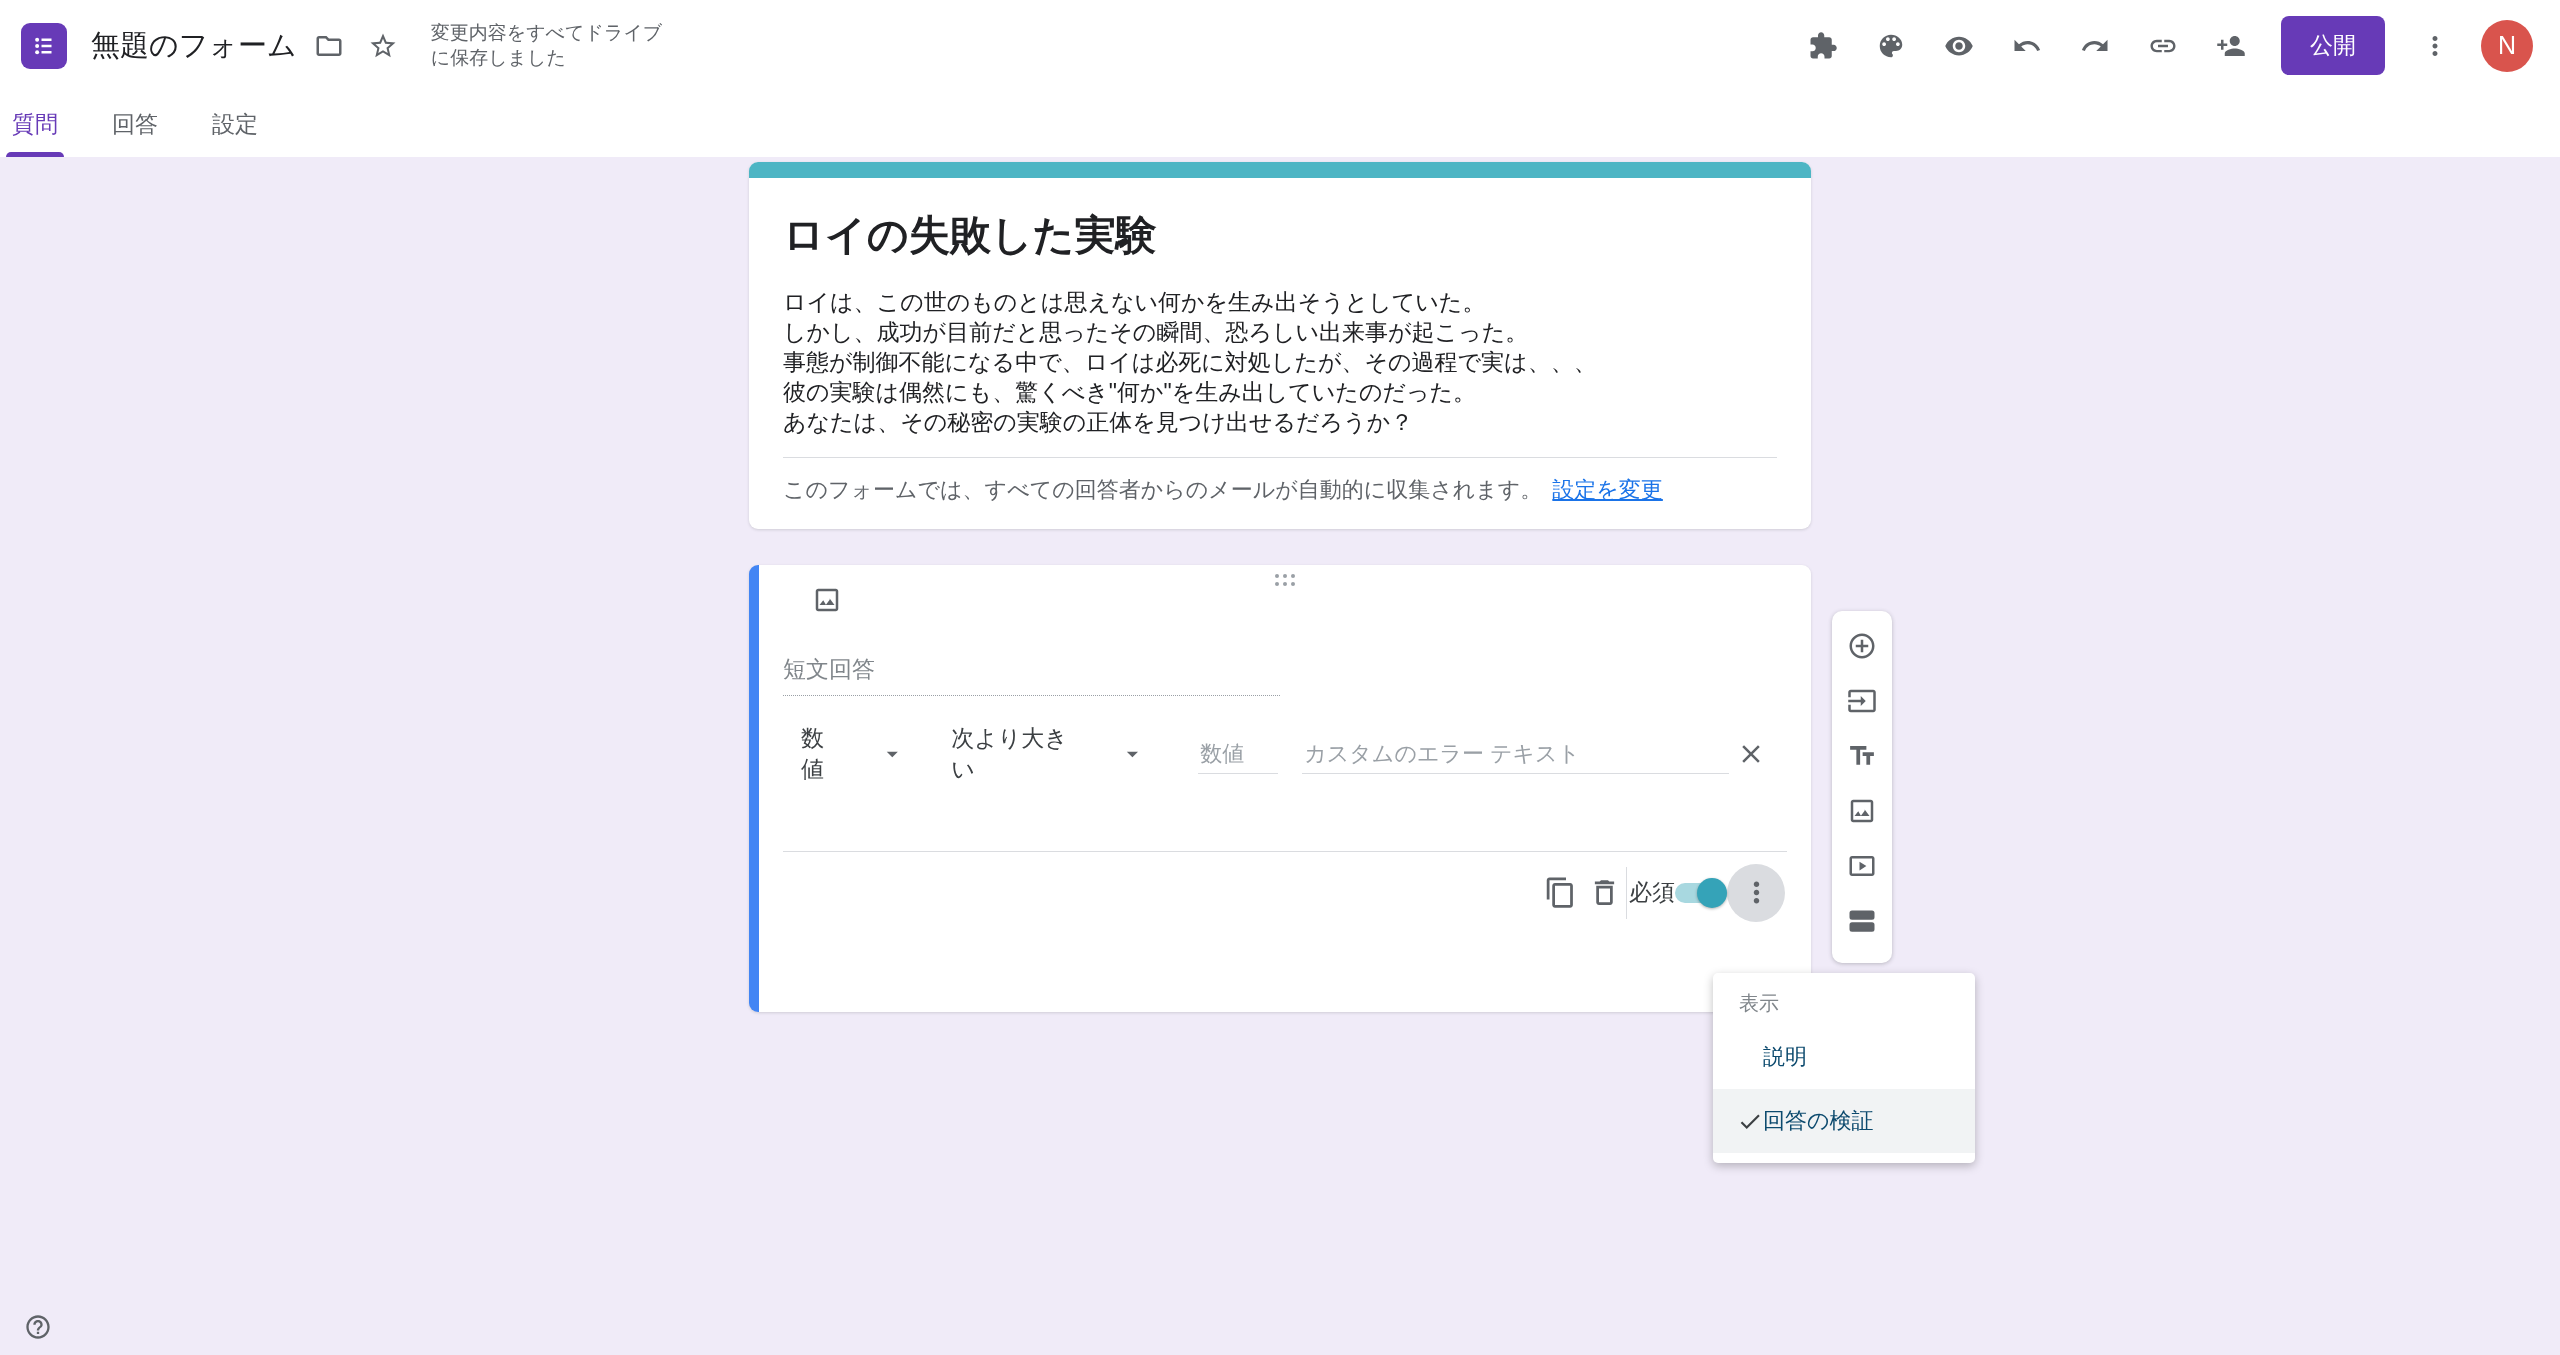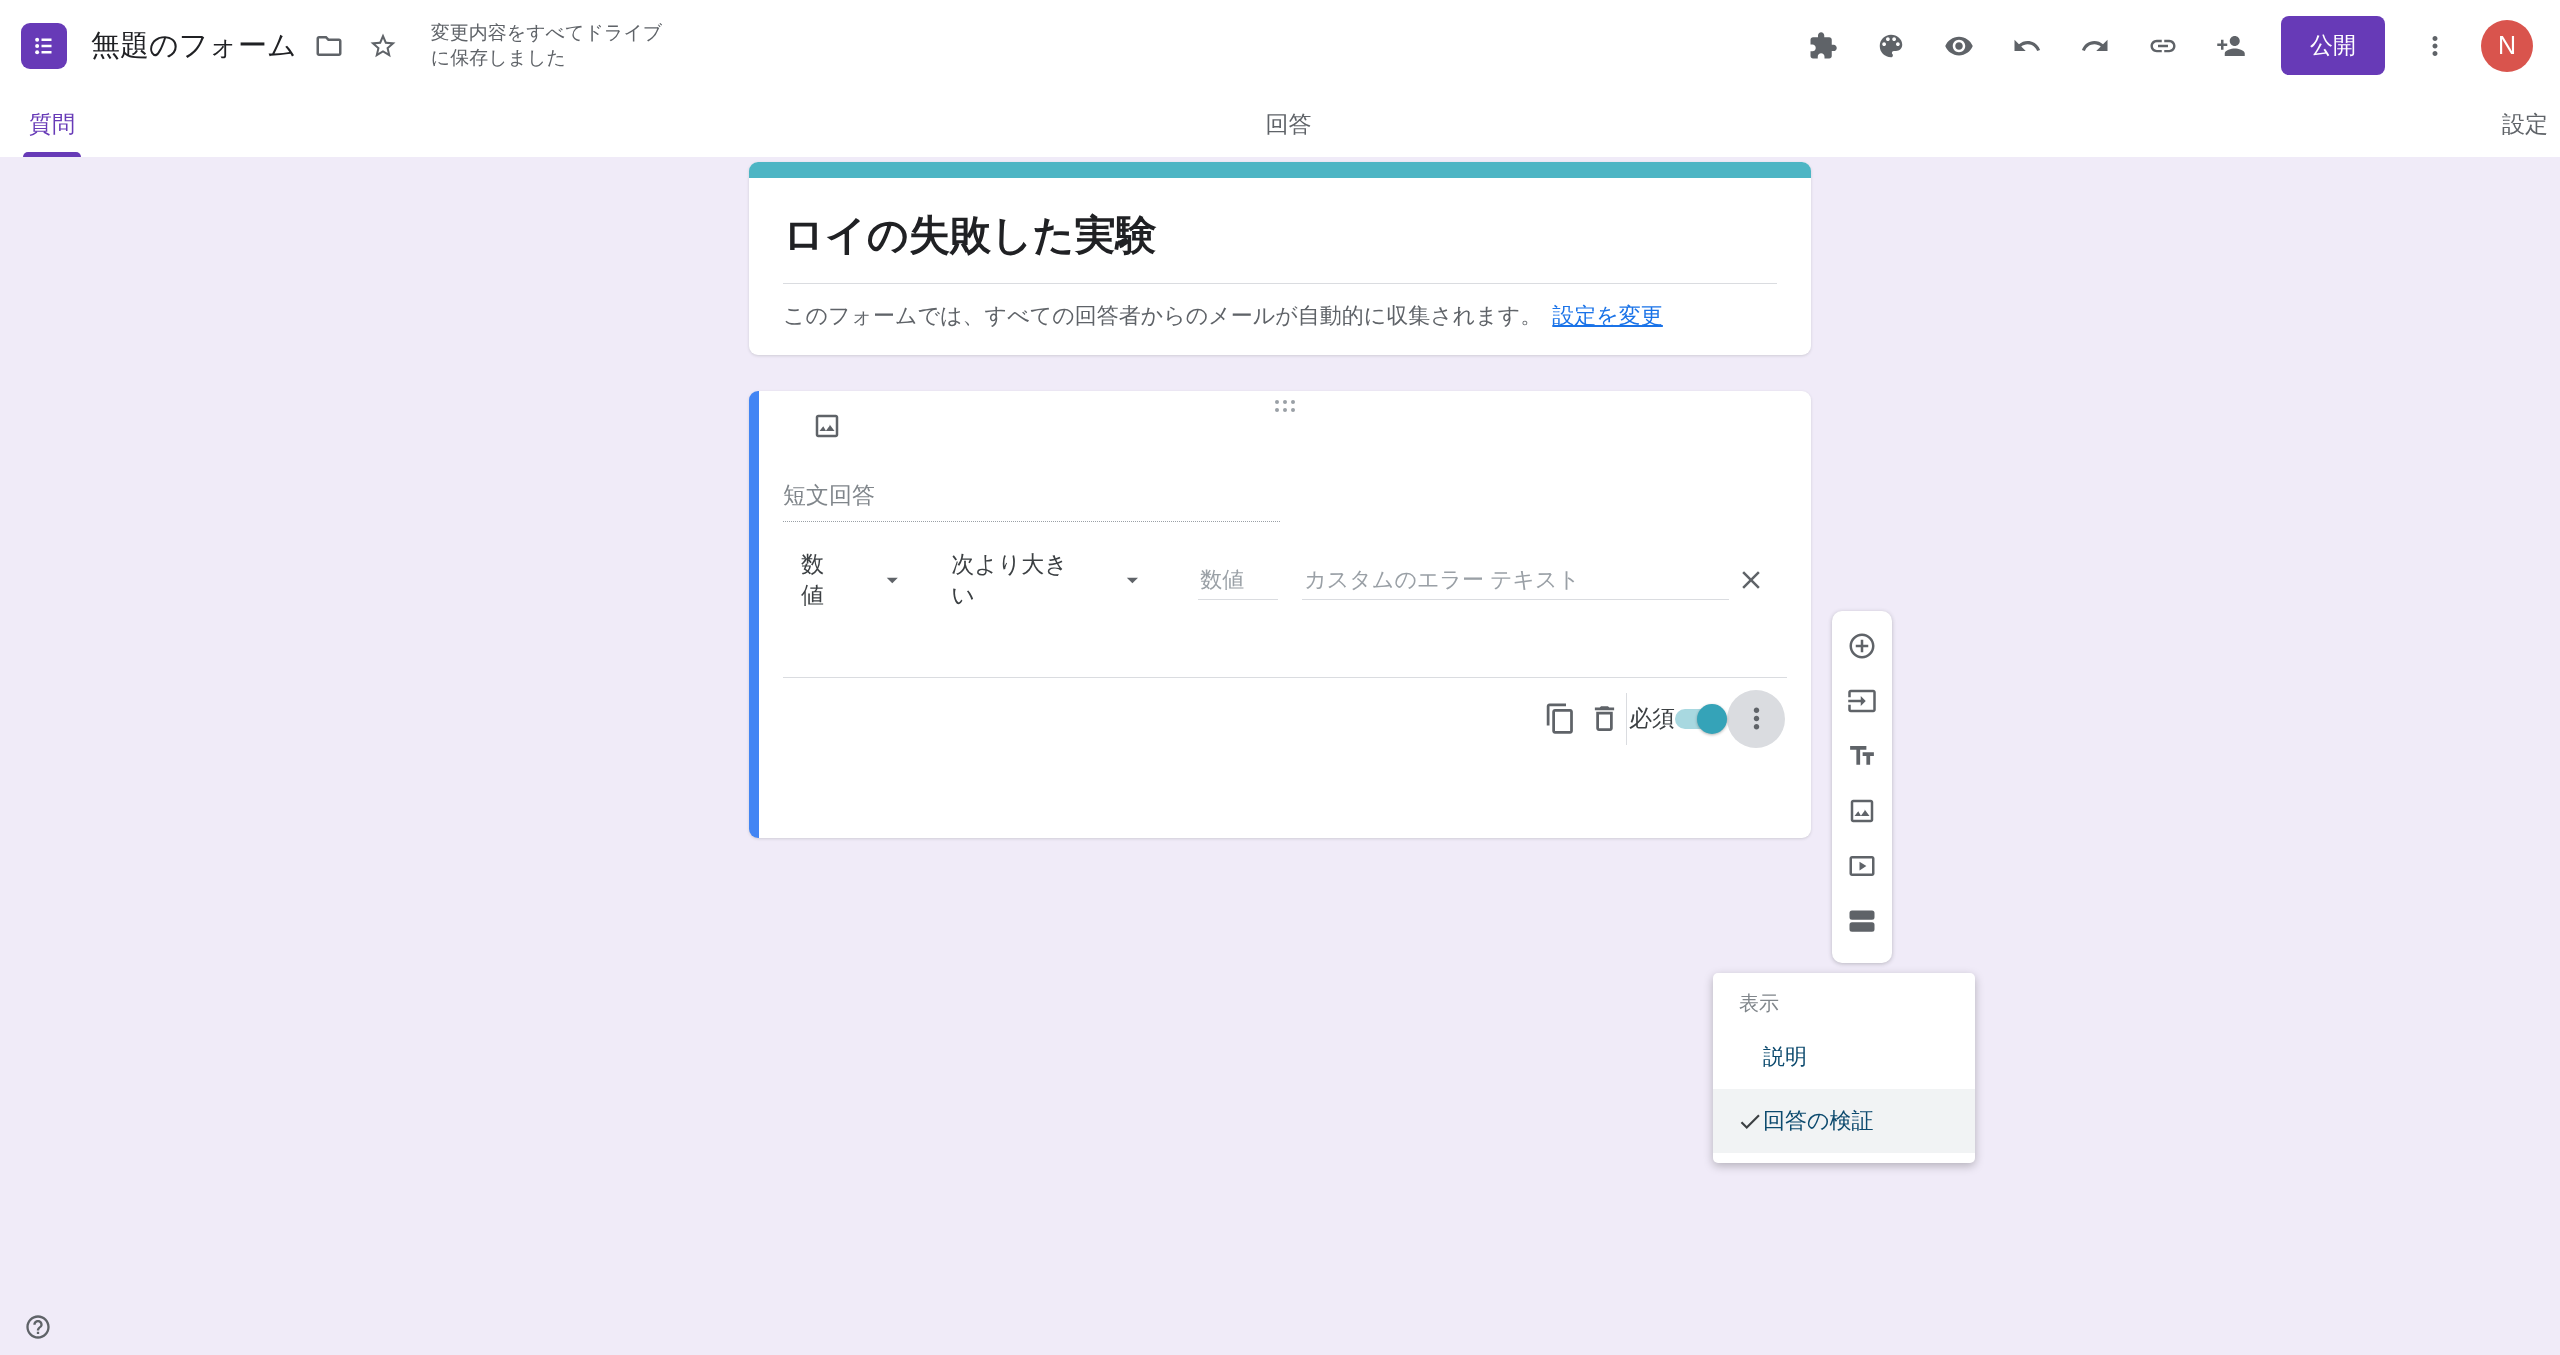--- a/index.html
+++ b/index.html
@@ -38,21 +38,21 @@
     background:#673ab7; color:#fff; font-size:23px; cursor:pointer; margin:0 4px;
     font-family:inherit;
   }
   .avatar {
     width:52px; height:52px; border-radius:50%; background:#d9544d; color:#fff;
     display:flex; align-items:center; justify-content:center; font-size:25px; cursor:pointer;
   }
 
   
   .tabsbar {
-    height:66px; background:#fff; display:flex; justify-content:space-between; gap:30px;padding-left:17px;
+    height:66px; background:#fff; display:flex; justify-content:flex-start; gap:30px;
   }
   .tab {
     position:relative; height:100%; display:flex; align-items:center;
     padding:0 12px; font-size:23px; color:#5f6368; cursor:pointer;
   }
   .tab.active { color:#673ab7; }
   .tab-underline {
     position:absolute; bottom:0; left:50%; transform:translateX(-50%);
     width:58px; height:5px; border-radius:5px 5px 0 0; background:#673ab7; display:none;
   }
@@ -267,20 +267,27 @@
 
     </div>
   </nav>
 
   <main>
 
     <section class="card form-header-card">
       <div class="theme-bar"></div>
       <div class="fh-body">
         <h1 class="fh-title">ロイの失敗した実験</h1>
+        <div class="fh-desc">
+          <div>ロイは、この世のものとは思えない何かを生み出そうとしていた。</div>
+          <div>しかし、成功が目前だと思ったその瞬間、恐ろしい出来事が起こった。</div>
+          <div>事態が制御不能になる中で、ロイは必死に対処したが、その過程で実は、、、</div>
+          <div>彼の実験は偶然にも、驚くべき"何か"を生み出していたのだった。</div>
+          <div>あなたは、その秘密の実験の正体を見つけ出せるだろうか？</div>
+        </div>
         <div class="fh-divider"></div>
         <div class="fh-email">
           <span>このフォームでは、すべての回答者からのメールが自動的に収集されます。</span><a>設定を変更</a>
         </div>
       </div>
     </section>
 
     <section class="card question-card">
       <div class="drag-handle">
         <i></i>

